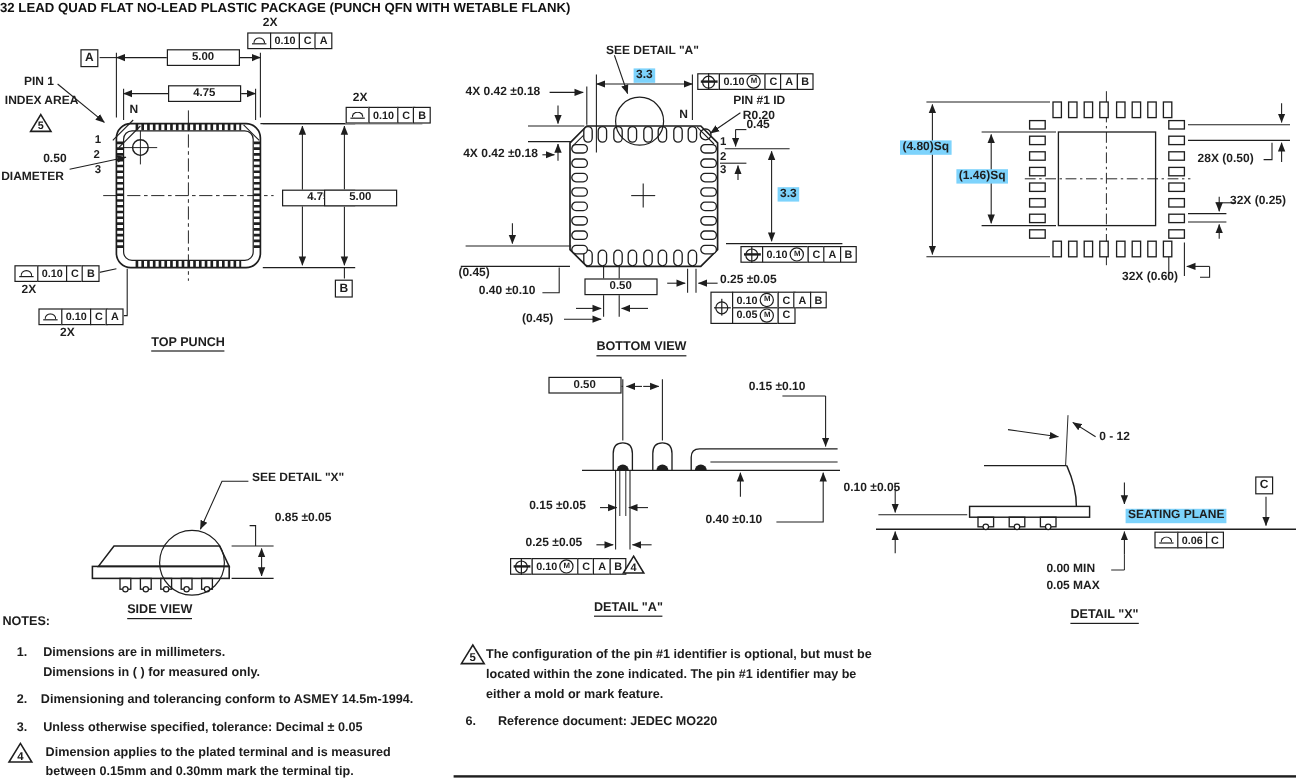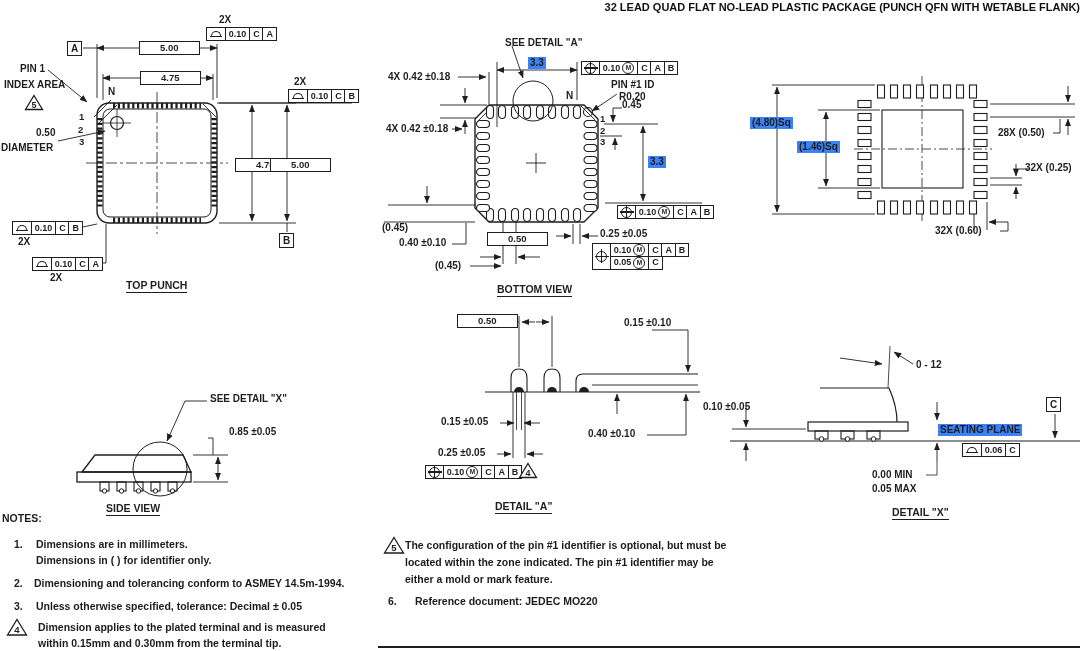--- a/index.html
+++ b/index.html
@@ -1,24 +1,24 @@
 <!DOCTYPE html>
 <html><head>
 <meta charset="utf-8">
 <style>
   html,body{margin:0;padding:0;background:#fff;}
   #sheet{position:relative;width:1080px;height:651px;background:#ffffff;overflow:hidden;
          font-family:"Liberation Sans", sans-serif;color:#1e1e1e;}
   #art{position:absolute;left:0;top:0;}
   .lbl{position:absolute;font-weight:bold;font-size:10px;line-height:12px;white-space:nowrap;color:#1e1e1e;}
   .sm{font-size:9.5px;}
-  .bgw{background:#3b82f6;padding:0 2px;}
+  .bgw{background:#7dd3fc;padding:0 2px;}
   .cap{position:absolute;font-weight:bold;font-size:10.5px;white-space:nowrap;color:#1e1e1e;
        border-bottom:1.6px solid #1e1e1e;padding-bottom:1px;}
-  .title{position:absolute;left:0;right:0;top:1px;text-align:right;font-weight:bold;font-size:11px;color:#111;}
+  .title{position:absolute;left:0;right:0;top:1px;text-align:left;font-weight:bold;font-size:11px;color:#111;}
   .dimbox{position:absolute;border:1.2px solid #1e1e1e;background:#fff;font-weight:bold;font-size:9.5px;
           line-height:12px;padding:0 20px;height:12px;}
   .datum{position:absolute;width:13px;height:13px;border:1.3px solid #1e1e1e;background:#fff;display:flex;
          align-items:center;justify-content:center;font-weight:bold;font-size:10px;}
   .fcf{position:absolute;display:flex;background:#fff;}
   .fcf .c{display:flex;align-items:center;justify-content:center;padding:0 3px;height:12px;
           border:1.2px solid #1e1e1e;margin-left:-1.2px;font-weight:bold;font-size:9px;line-height:1;background:#fff;}
   .fcf .c:first-child{margin-left:0;}
   .fcf2{position:absolute;display:flex;align-items:stretch;}
   .fcf2 .sym2{display:flex;align-items:center;justify-content:center;padding:0 3px;
@@ -475,31 +475,31 @@
   <span class="c">0.06</span>
   <span class="c">C</span>
 </div>
 <div class="lbl" style="left:872px;top:469px">0.00 MIN</div>
 <div class="lbl" style="left:872px;top:483px">0.05 MAX</div>
 <div class="cap" style="left:892px;top:506px">DETAIL "X"</div>
 
 <div class="note" style="left:2px;top:512px">NOTES:</div>
 <div class="note" style="left:14px;top:538px">1.</div>
 <div class="note" style="left:36px;top:538px">Dimensions are in millimeters.</div>
-<div class="note" style="left:36px;top:554px">Dimensions in (  ) for identifier only.</div>
+<div class="note" style="left:36px;top:554px">Dimensions in (  ) for measured only.</div>
 <div class="note" style="left:14px;top:577px">2.</div>
 <div class="note" style="left:34px;top:577px">Dimensioning and tolerancing conform to ASMEY 14.5m-1994.</div>
 <div class="note" style="left:14px;top:600px">3.</div>
 <div class="note" style="left:36px;top:600px">Unless otherwise specified, tolerance: Decimal ± 0.05</div>
 <svg class="flag" style="left:6px;top:618px" width="22" height="19">
   <path d="M11 1.5 L20.5 17 L1.5 17 Z" fill="#fff" stroke="#1e1e1e" stroke-width="1.3"></path>
   <text x="11" y="15" text-anchor="middle" font-size="9.5" font-weight="bold" fill="#1e1e1e">4</text>
 </svg>
 <div class="note" style="left:38px;top:621px">Dimension applies to the plated terminal and is measured</div>
-<div class="note" style="left:38px;top:637px">within 0.15mm and 0.30mm from the terminal tip.</div>
+<div class="note" style="left:38px;top:637px">between 0.15mm and 0.30mm mark the terminal tip.</div>
 <svg class="flag" style="left:383px;top:536px" width="22" height="19">
   <path d="M11 1.5 L20.5 17 L1.5 17 Z" fill="#fff" stroke="#1e1e1e" stroke-width="1.3"></path>
   <text x="11" y="15" text-anchor="middle" font-size="9.5" font-weight="bold" fill="#1e1e1e">5</text>
 </svg>
 <div class="note" style="left:405px;top:539px">The configuration of the pin #1 identifier is optional, but must be</div>
 <div class="note" style="left:405px;top:556px">located within the zone indicated. The pin #1 identifier may be</div>
 <div class="note" style="left:405px;top:573px">either a mold or mark feature.</div>
 <div class="note" style="left:388px;top:595px">6.</div>
 <div class="note" style="left:415px;top:595px">Reference document: JEDEC MO220</div>
 

